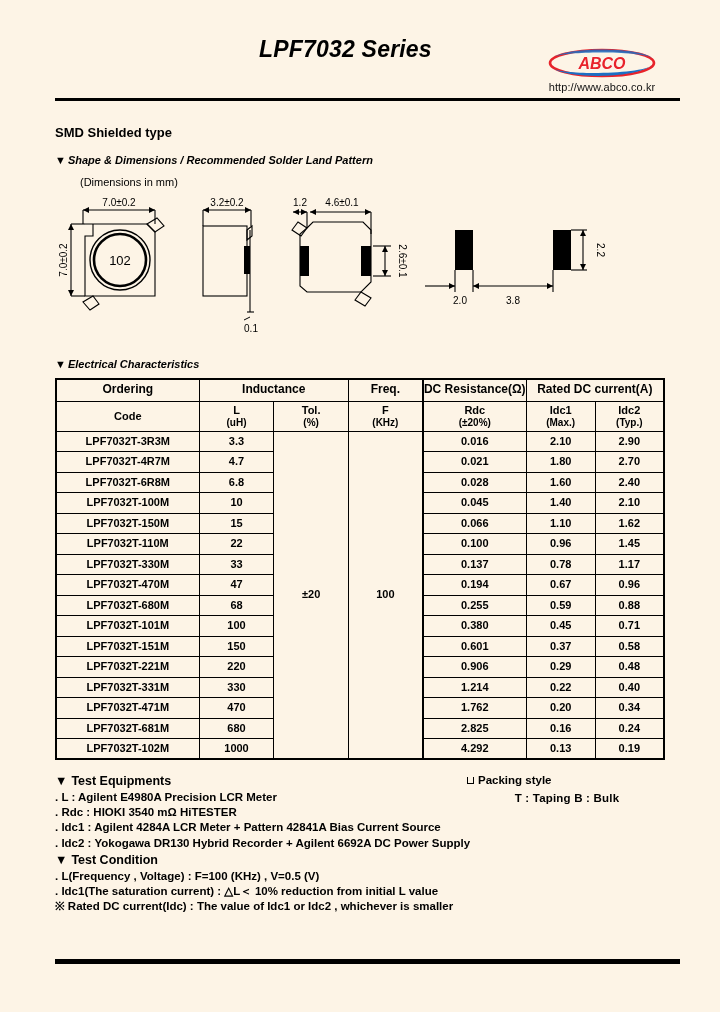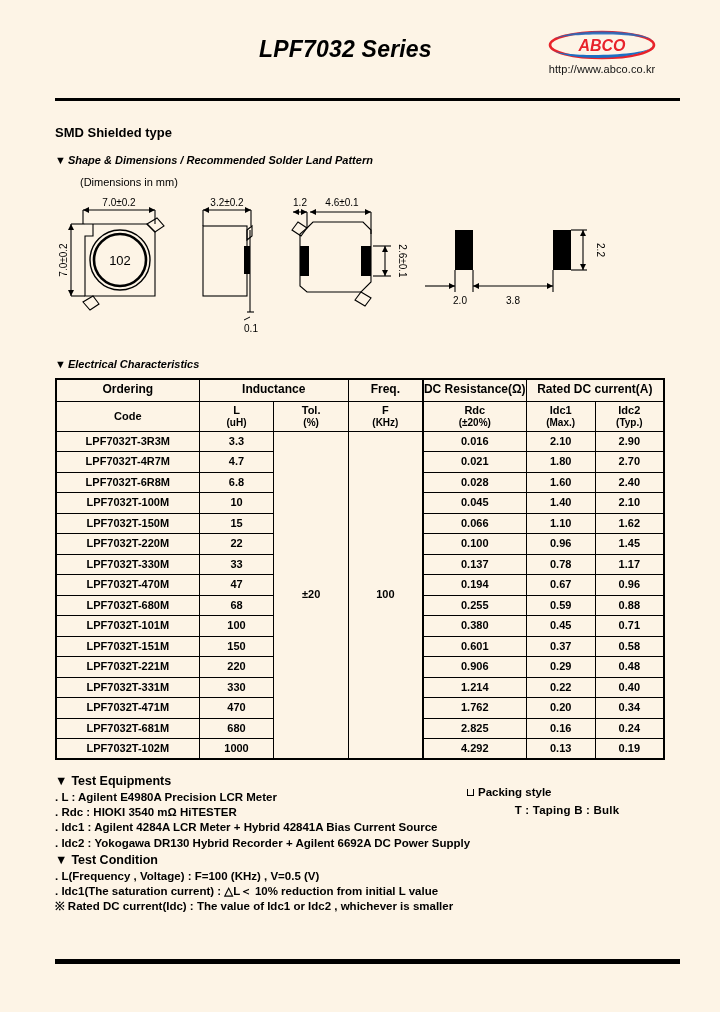--- a/index.html
+++ b/index.html
@@ -14,21 +14,21 @@
   }
   .page { position:relative; width:720px; height:1012px; padding:0 55px; }
 
   
   .header { height:95px; position:relative; }
   .doc-title {
     position:absolute; left:204px; top:36px;
     font-size:23px; font-weight:bold; font-style:italic;
     letter-spacing:.2px;
   }
-  .logo-wrap { position:absolute; right:-2px; top:30px; width:130px; text-align:center; }
+  .logo-wrap { position:absolute; right:-2px; top:48px; width:130px; text-align:center; }
   .logo {
     position:relative; width:108px; height:30px; margin:0 auto;
   }
   .logo svg { display:block; }
   .logo-url { font-size:11px; margin-top:3px; letter-spacing:.1px; color:#111; }
 
   .rule-top { position:absolute; left:55px; right:40px; top:98px; height:3px; background:#000; }
 
   
   .subtitle { margin-top:30px; font-size:13px; font-weight:bold; }
@@ -65,21 +65,21 @@
   .thickL { border-left:2px solid #000 !important; }
   .grp-end td { border-bottom:1.6px solid #000; }
   .tbl-outer { border:2px solid #000; }
 
   
   .bottom { margin-top:14px; position:relative; font-size:11.5px; font-weight:bold; }
   .blk-head { font-size:12.5px; font-weight:bold; margin-bottom:2px; }
   .blk-head .tri { margin-right:4px; }
   .line { line-height:1.32; }
   .packing {
-    position:absolute; right:-2px; top:12px; width:200px;
+    position:absolute; right:-2px; top:0; width:200px;
   }
   .packing .ph { font-size:11.5px; font-weight:bold; }
   .packing .pv { font-size:11.5px; font-weight:bold; margin-top:6px; letter-spacing:.2px;text-align:center;}
   .sq { display:inline-block; width:7px; height:7px; border:1.4px solid #000; border-top:none; margin-right:4px; }
   .blk { margin-top:2px; }
   .indent { margin-left:6px; }
 
   .rule-bottom { position:absolute; left:55px; right:40px; bottom:48px; height:5px; background:#000; }
 </style>
 </head>
@@ -273,21 +273,21 @@
           <td class="col-i2">2.10</td>
         </tr>
         <tr>
           <td class="col-code">LPF7032T-150M</td>
           <td class="col-l">15</td>
           <td class="col-rdc thickL">0.066</td>
           <td class="col-i1">1.10</td>
           <td class="col-i2">1.62</td>
         </tr>
         <tr>
-          <td class="col-code">LPF7032T-220M</td>
+          <td class="col-code">LPF7032T-110M</td>
           <td class="col-l">22</td>
           <td class="col-rdc thickL">0.100</td>
           <td class="col-i1">0.96</td>
           <td class="col-i2">1.45</td>
         </tr>
         <tr>
           <td class="col-code">LPF7032T-330M</td>
           <td class="col-l">33</td>
           <td class="col-rdc thickL">0.137</td>
           <td class="col-i1">0.78</td>
@@ -360,21 +360,21 @@
   </table>
 
   <div class="bottom">
 
     <div>
       <div class="blk-head">
         <span class="tri">▼</span><span>Test Equipments</span>
       </div>
       <div class="line">. L : Agilent E4980A Precision LCR Meter</div>
       <div class="line">. Rdc : HIOKI 3540 mΩ HiTESTER</div>
-      <div class="line">. Idc1 : Agilent 4284A LCR Meter + Hybrid 42841A Bias Current Source</div>
+      <div class="line">. Idc1 : Agilent 4284A LCR Meter + Pattern 42841A Bias Current Source</div>
       <div class="line">. Idc2 : Yokogawa DR130 Hybrid Recorder + Agilent 6692A DC Power Supply</div>
     </div>
 
     <div class="packing">
       <div class="ph">
         <span class="sq"></span><span>Packing style</span>
       </div>
       <div class="pv">T : Taping      B : Bulk</div>
     </div>
 

